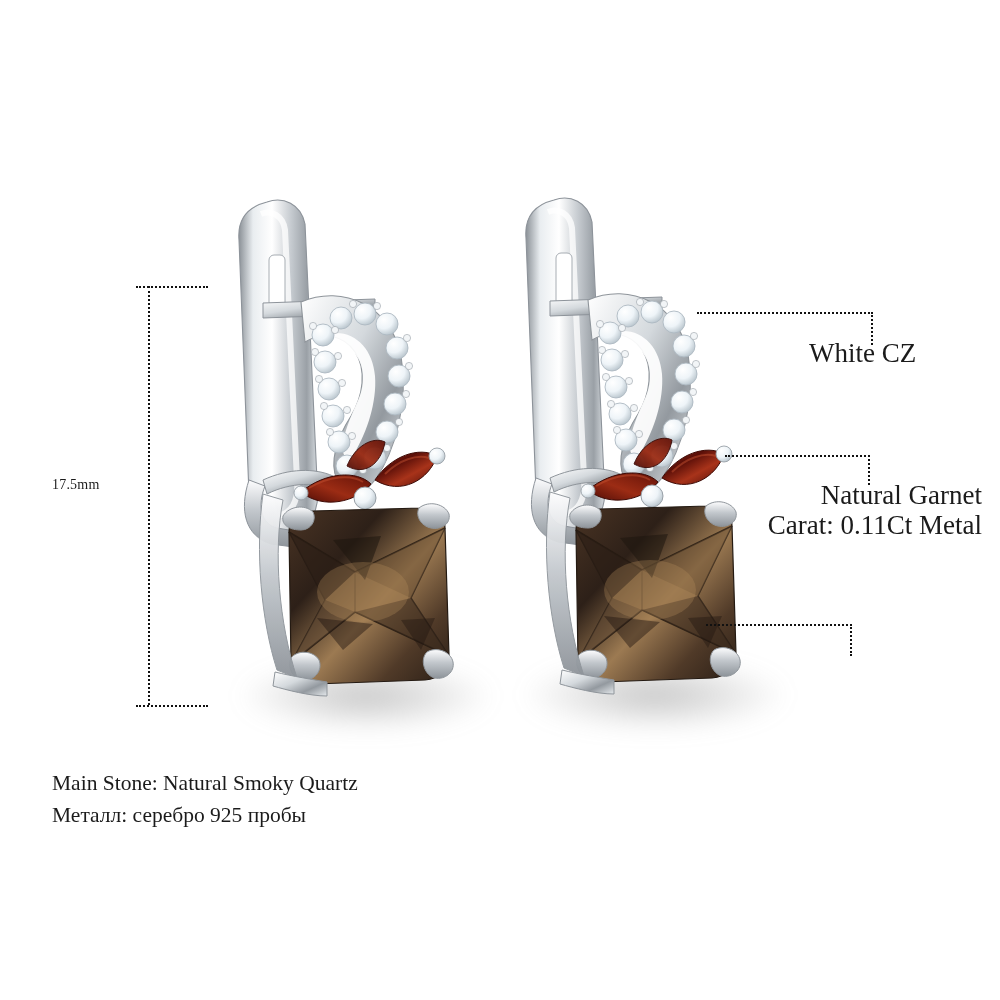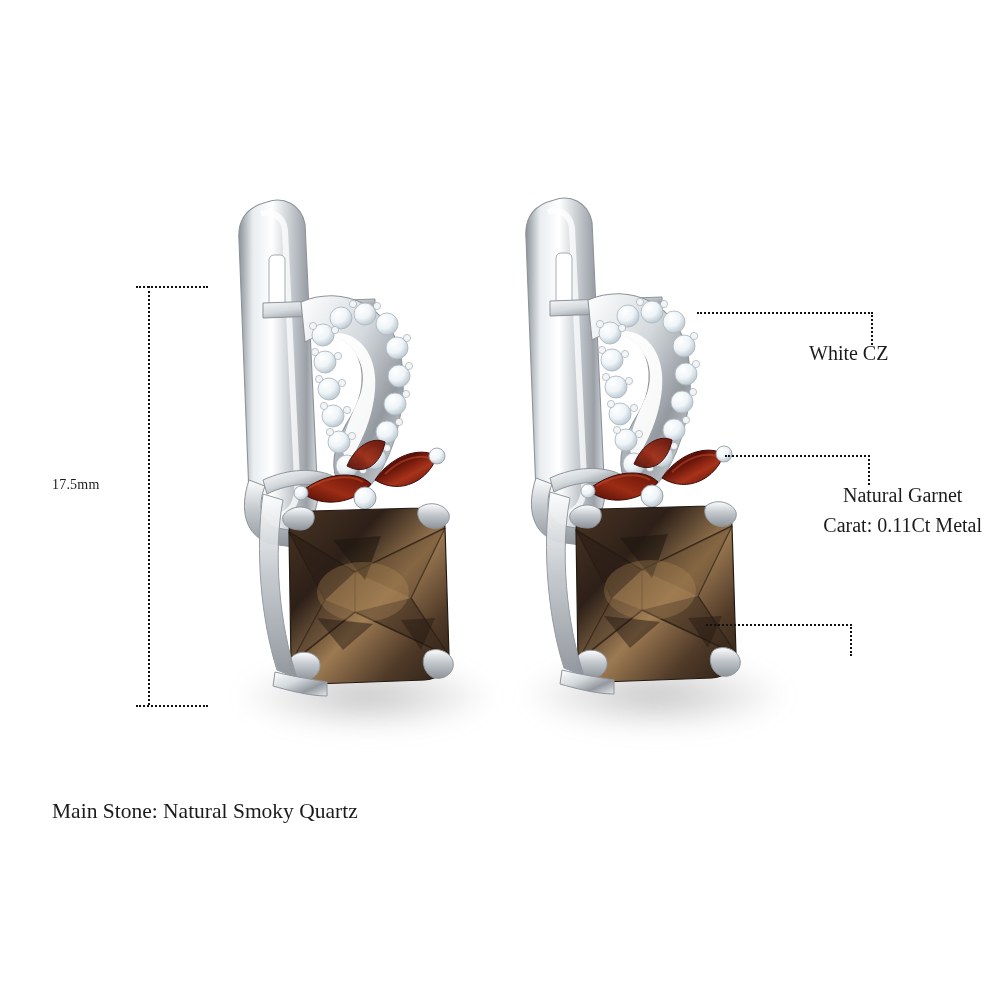--- a/index.html
+++ b/index.html
@@ -23,29 +23,29 @@
   .cz-h{left:697px;top:312px;width:176px;}
   .cz-v{left:871px;top:312px;height:33px;}
 
   .gar-h{left:725px;top:455px;width:145px;}
   .gar-v{left:868px;top:455px;height:30px;}
 
   .sq-h{left:706px;top:624px;width:146px;}
   .sq-v{left:850px;top:624px;height:32px;}
 
   
-  .callout{position:absolute;font-size:20px;line-height:30px;white-space:nowrap;}
+  .callout{position:absolute;font-size:27px;line-height:30px;white-space:nowrap;}
   .callout.cz{left:809px;top:338px;}
-  .callout.garnet{right:18px;top:480px;text-align:center;}
+  .callout.garnet{right:18px;top:480px;text-align:right;}
   .callout.smoky{left:779px;top:651px;}
   .callout div{white-space:nowrap;}
 
   
   .specs{position:absolute;left:52px;top:768px;font-size:21.5px;line-height:31.5px;}
-  .specs div{white-space:nowrap;margin-top:28px;}
+  .specs div{white-space:nowrap;}
 
   
   .earring{position:absolute;width:300px;height:540px;}
   .earring.left{left:205px;top:180px;}
   .earring.right{left:492px;top:178px;}
   .earring svg{display:block;width:100%;height:100%;}
 
   .shadow{position:absolute;border-radius:50%;filter:blur(11px);
           background:radial-gradient(ellipse at center,rgba(120,120,120,.42),rgba(255,255,255,0) 70%);}
   .shadow.s1{left:236px;top:660px;width:260px;height:72px;}
@@ -342,15 +342,16 @@
   </div>
 
   <div class="callout garnet">
     <div>Natural Garnet</div>
     <div>Carat: 0.11Ct Metal</div>
   </div>
 
 
   <div class="specs">
     <div>Main Stone: Natural Smoky Quartz</div>
+    <div>Металл: серебро 925 пробы</div>
   </div>
 
 </div>
 
 </body></html>

